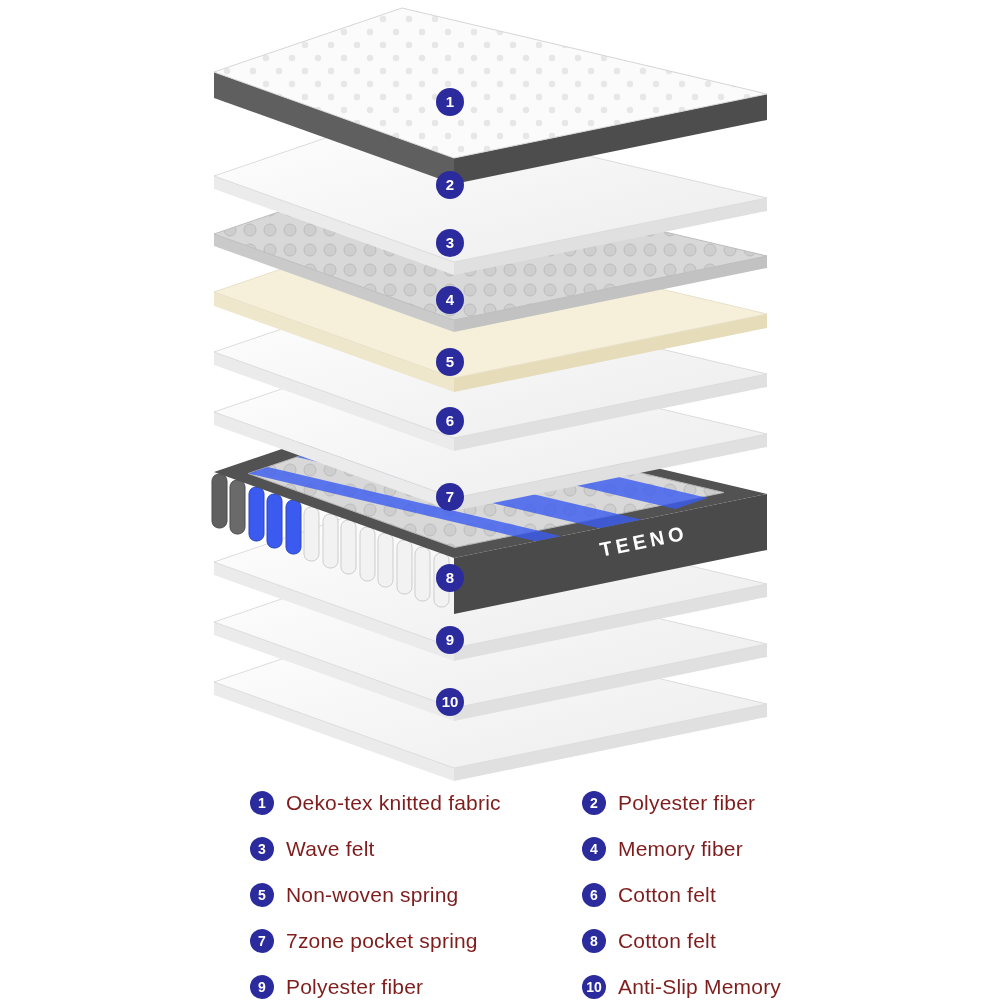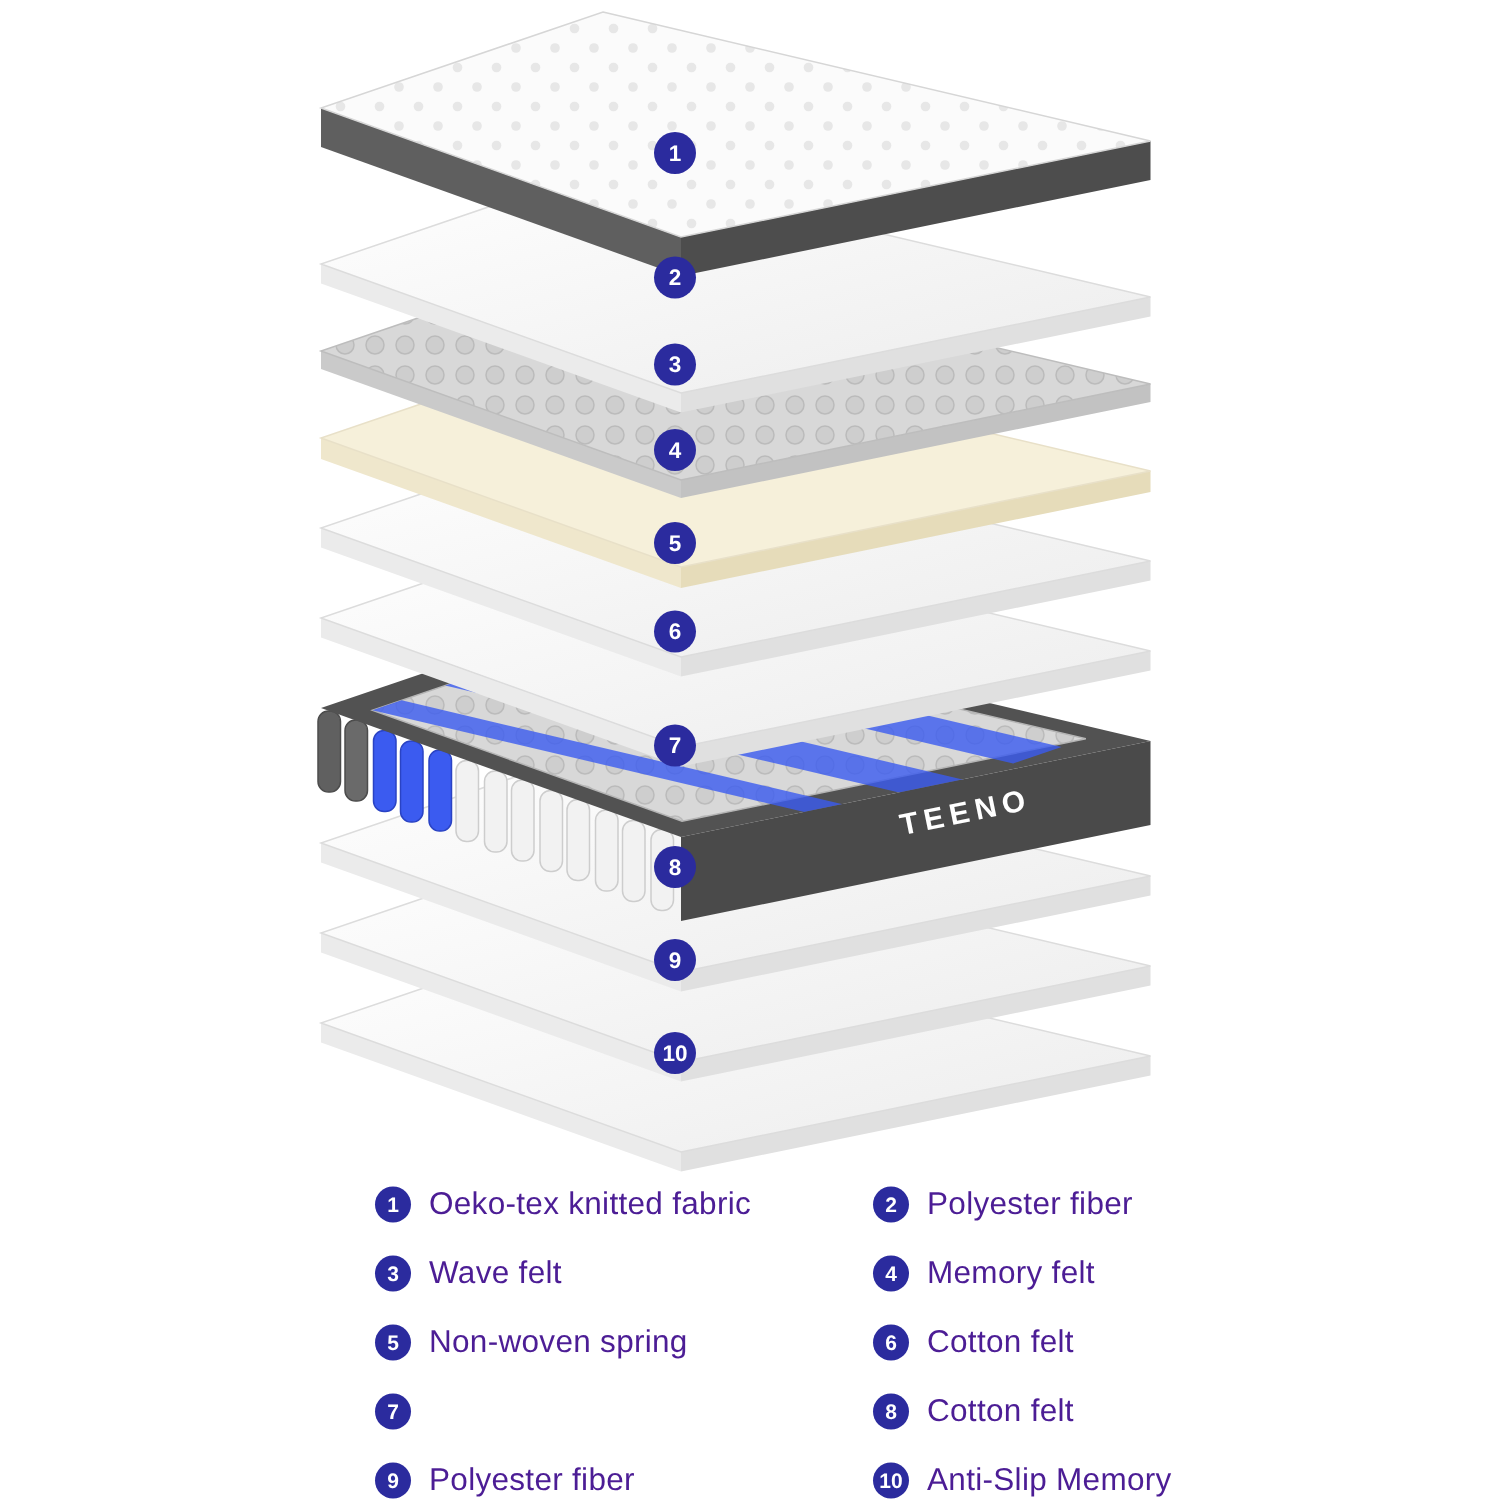--- a/index.html
+++ b/index.html
@@ -3,21 +3,21 @@
 <meta charset="utf-8">
 <style>
   html,body{margin:0;padding:0;background:#ffffff;}
   body{width:1000px;height:1000px;overflow:hidden;font-family:"Liberation Sans",sans-serif;}
   .stage{position:relative;width:1000px;height:1000px;background:#fff;}
   .diagram-wrap{position:absolute;top:0;left:0;width:1000px;height:785px;}
   svg{display:block;}
   .legend{position:absolute;top:780px;left:250px;display:grid;grid-template-columns:332px auto;grid-auto-rows:46px;align-items:center;}
   .legend-item{display:flex;align-items:center;gap:12px;}
   .num-badge{display:inline-flex;align-items:center;justify-content:center;min-width:24px;height:24px;border-radius:50%;background:#2b2b9e;color:#fff;font-size:14px;font-weight:bold;line-height:1;}
-  .legend-label{font-size:21px;color:#4c1d95;letter-spacing:.2px;}
+  .legend-label{font-size:21px;color:#7f1d1d;letter-spacing:.2px;}
   text.badge-num{fill:#fff;font-size:15px;font-weight:bold;text-anchor:middle;font-family:"Liberation Sans",sans-serif;}
   text.brand{fill:#ffffff;font-size:20px;font-weight:bold;letter-spacing:4px;text-anchor:middle;font-family:"Liberation Sans",sans-serif;}
 </style>
 </head>
 <body>
 
 <div class="stage">
 
   <div class="diagram-wrap">
     <svg width="1000" height="785" viewBox="0 0 1000 785">
@@ -174,32 +174,33 @@
     <div class="legend-item">
       <span class="num-badge">2</span>
       <span class="legend-label">Polyester fiber</span>
     </div>
     <div class="legend-item">
       <span class="num-badge">3</span>
       <span class="legend-label">Wave felt</span>
     </div>
     <div class="legend-item">
       <span class="num-badge">4</span>
-      <span class="legend-label">Memory felt</span>
+      <span class="legend-label">Memory fiber</span>
     </div>
     <div class="legend-item">
       <span class="num-badge">5</span>
       <span class="legend-label">Non-woven spring</span>
     </div>
     <div class="legend-item">
       <span class="num-badge">6</span>
       <span class="legend-label">Cotton felt</span>
     </div>
     <div class="legend-item">
       <span class="num-badge">7</span>
+      <span class="legend-label">7zone pocket spring</span>
     </div>
     <div class="legend-item">
       <span class="num-badge">8</span>
       <span class="legend-label">Cotton felt</span>
     </div>
     <div class="legend-item">
       <span class="num-badge">9</span>
       <span class="legend-label">Polyester fiber</span>
     </div>
     <div class="legend-item">

